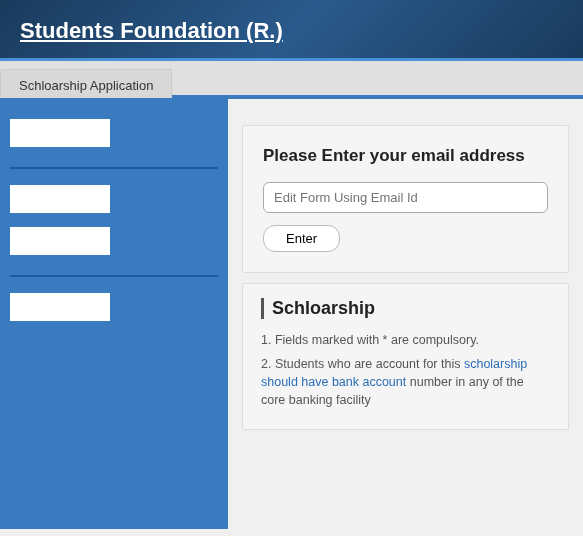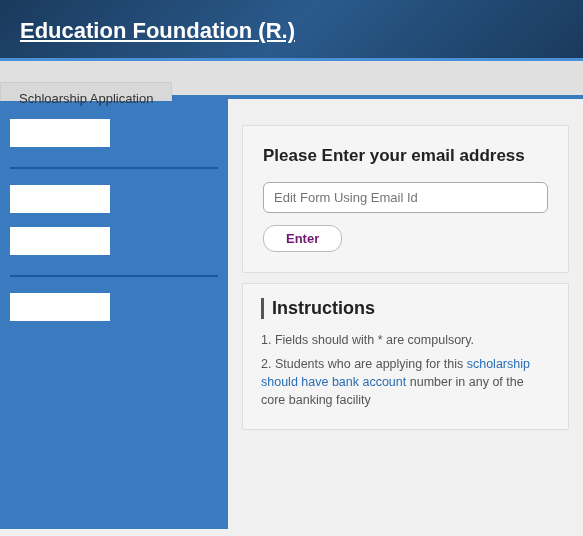--- a/index.html
+++ b/index.html
@@ -34,21 +34,21 @@
     .tab-active {
       background: #d8d8d8;
       border-top: 1px solid #ccc;
       border-left: 1px solid #ccc;
       border-right: 1px solid #ccc;
       border-bottom: 2px solid #d8d8d8;
       padding: 8px 18px;
       font-size: 13px;
       color: #333;
       cursor: pointer;
-      margin-top: 20px;
+      margin-top: 7px;
       position: relative;
       top: 1px;
     }
     .tab-spacer {
       flex: 1;
       border-bottom: 2px solid #3a7abf;
     }
 
     
     .main-content {
@@ -116,23 +116,23 @@
       margin-bottom: 12px;
       outline: none;
       background: white;
     }
     .enter-button {
       background: white;
       border: 1px solid #bbb;
       border-radius: 12px;
       padding: 5px 22px;
       font-size: 13px;
-      color: #701a75;
+      color: #000000;
       cursor: pointer;
-      font-weight: bold;
+      font-weight: normal;
     }
 
     
     .instructions-box {
       background: #f5f5f5;
       border: 1px solid #ddd;
       margin: 0 14px 10px 14px;
       padding: 14px 18px 14px 18px;
       border-radius: 2px;
     }
@@ -158,21 +158,21 @@
       color: #555;
     }
     .instructions-list li span.link-text {
       color: #2a6db5;
     }
   </style>
 </head>
 <body>
 
 <div class="header">
-  <span class="header-title">Education Foundation (R.)</span>
+  <span class="header-title">Students Foundation (R.)</span>
 </div>
 
 <div class="tab-bar">
   <div class="tab-active">Schloarship Application</div>
   <div class="tab-spacer"></div>
 </div>
 
 <div class="main-content">
 
   <div class="sidebar">
@@ -186,29 +186,29 @@
 
   <div class="right-content">
 
     <div class="email-box">
       <div class="email-box-title">Please Enter your email address</div>
       <input class="email-input" type="text" placeholder="Edit Form Using Email Id" style="">
       <button class="enter-button">Enter</button>
     </div>
 
     <div class="instructions-box">
-      <div class="instructions-title">Instructions</div>
+      <div class="instructions-title">Schloarship</div>
       <ul class="instructions-list">
         <li>
           <span class="item-num">1.</span>
-          <span>Fields should with * are compulsory.</span>
+          <span>Fields marked with * are compulsory.</span>
         </li>
         <li>
           <span class="item-num">2.</span>
-          <span>Students who are applying for this</span>
+          <span>Students who are account for this</span>
           <span class="link-text"> scholarship should have bank account</span>
           <span> number in any of the core banking facility</span>
         </li>
       </ul>
     </div>
 
   </div>
 </div>
 
 </body></html>

